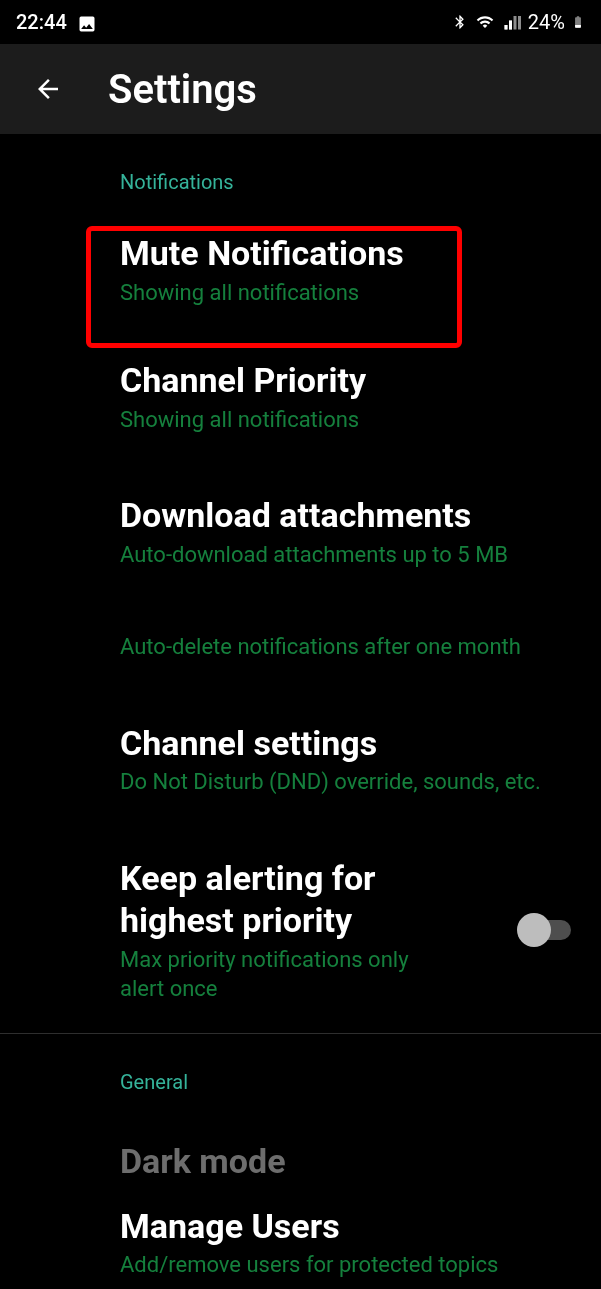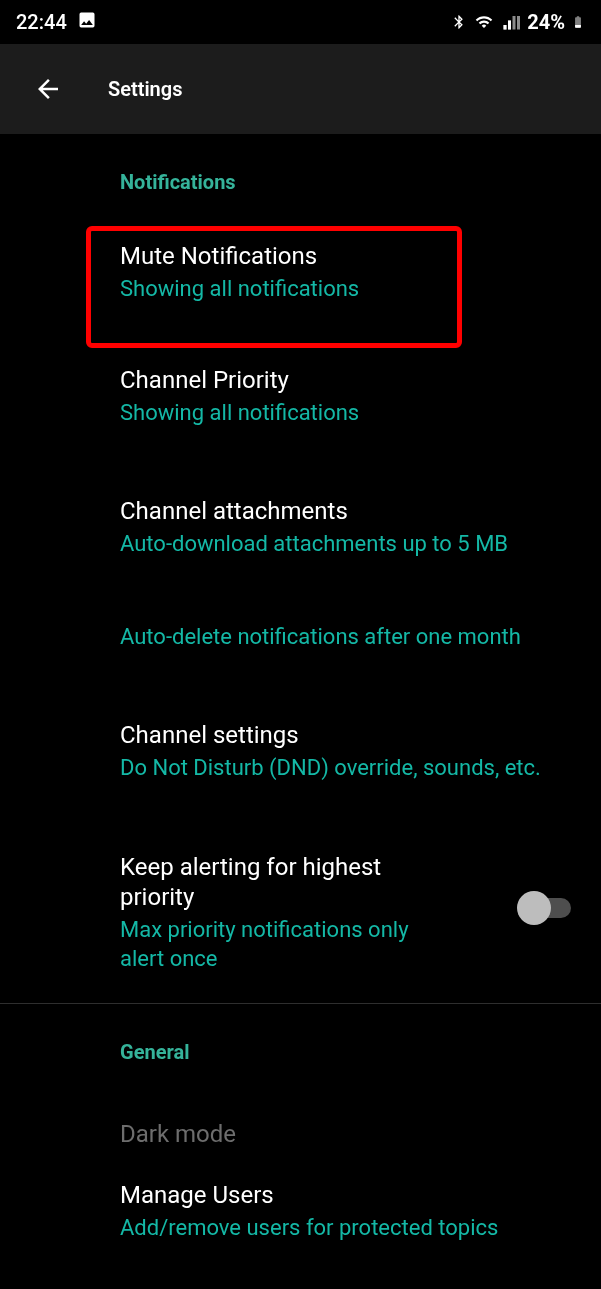--- a/index.html
+++ b/index.html
@@ -19,31 +19,31 @@
     align-items: center;
     justify-content: space-between;
     padding: 0 16px;
     font-size: 20px;
     font-weight: 500;
     color: #ffffff;
     background: #000000;
   }
   .statusbar .left {
     display: flex;
-    align-items: flex-start;
+    align-items: flex-end;
     gap: 10px;
   }
   .statusbar .right {
     display: flex;
     align-items: center;
     gap: 6px;
   }
   .statusbar .right span.pct {
     font-size: 20px;
-    font-weight: 700;
+    font-weight: 400;
   }
   .icon-svg { display: block; }
 
   
   .appbar {
     height: 90px;
     background: #1c1c1c;
     display: flex;
     align-items: center;
     padding-left: 28px;
@@ -51,51 +51,50 @@
   .appbar .back {
     width: 40px;
     height: 40px;
     display: flex;
     align-items: center;
     justify-content: center;
     color: #ffffff;
     margin-right: 40px;
   }
   .appbar .title {
-    font-size: 20px;
+    font-size: 40px;
     font-weight: 600;
     color: #ffffff;
   }
 
   .content {
     background: #000000;
   }
 
   .section-header {
     color: #35b39a;
     font-size: 20px;
-    font-weight: 700;
+    font-weight: 400;
     padding: 36px 0 16px 120px;
   }
 
   .item {
     padding: 22px 20px 22px 120px;
     position: relative;
   }
   .item .title {
-    font-size: 24px;
-    color: #ffffff;
-    font-weight: 400;
+    font-size: 34px;
+    color: #ffffff;
+    font-weight: 700;
     line-height: 1.25;
     max-width: 370px;
-    margin-top: 9px;
   }
   .item .subtitle {
     font-size: 22px;
-    color: #14b8a6;
+    color: #15803d;
     font-weight: 400;
     margin-top: 4px;
     max-width: 450px;
     line-height: 1.3;
   }
   .item.with-toggle .title,
   .item.with-toggle .subtitle {
     max-width: 330px;
   }
   .item.gap {
@@ -196,21 +195,21 @@
     <div class="title">Mute Notifications</div>
     <div class="subtitle">Showing all notifications</div>
   </div>
 
   <div class="item gap">
     <div class="title">Channel Priority</div>
     <div class="subtitle">Showing all notifications</div>
   </div>
 
   <div class="item gap">
-    <div class="title">Channel attachments</div>
+    <div class="title">Download attachments</div>
     <div class="subtitle">Auto-download attachments up to 5 MB</div>
   </div>
 
   <div class="item gap">
     <div class="subtitle">Auto-delete notifications after one month</div>
   </div>
 
   <div class="item gap">
     <div class="title">Channel settings</div>
     <div class="subtitle">Do Not Disturb (DND) override, sounds, etc.</div>

